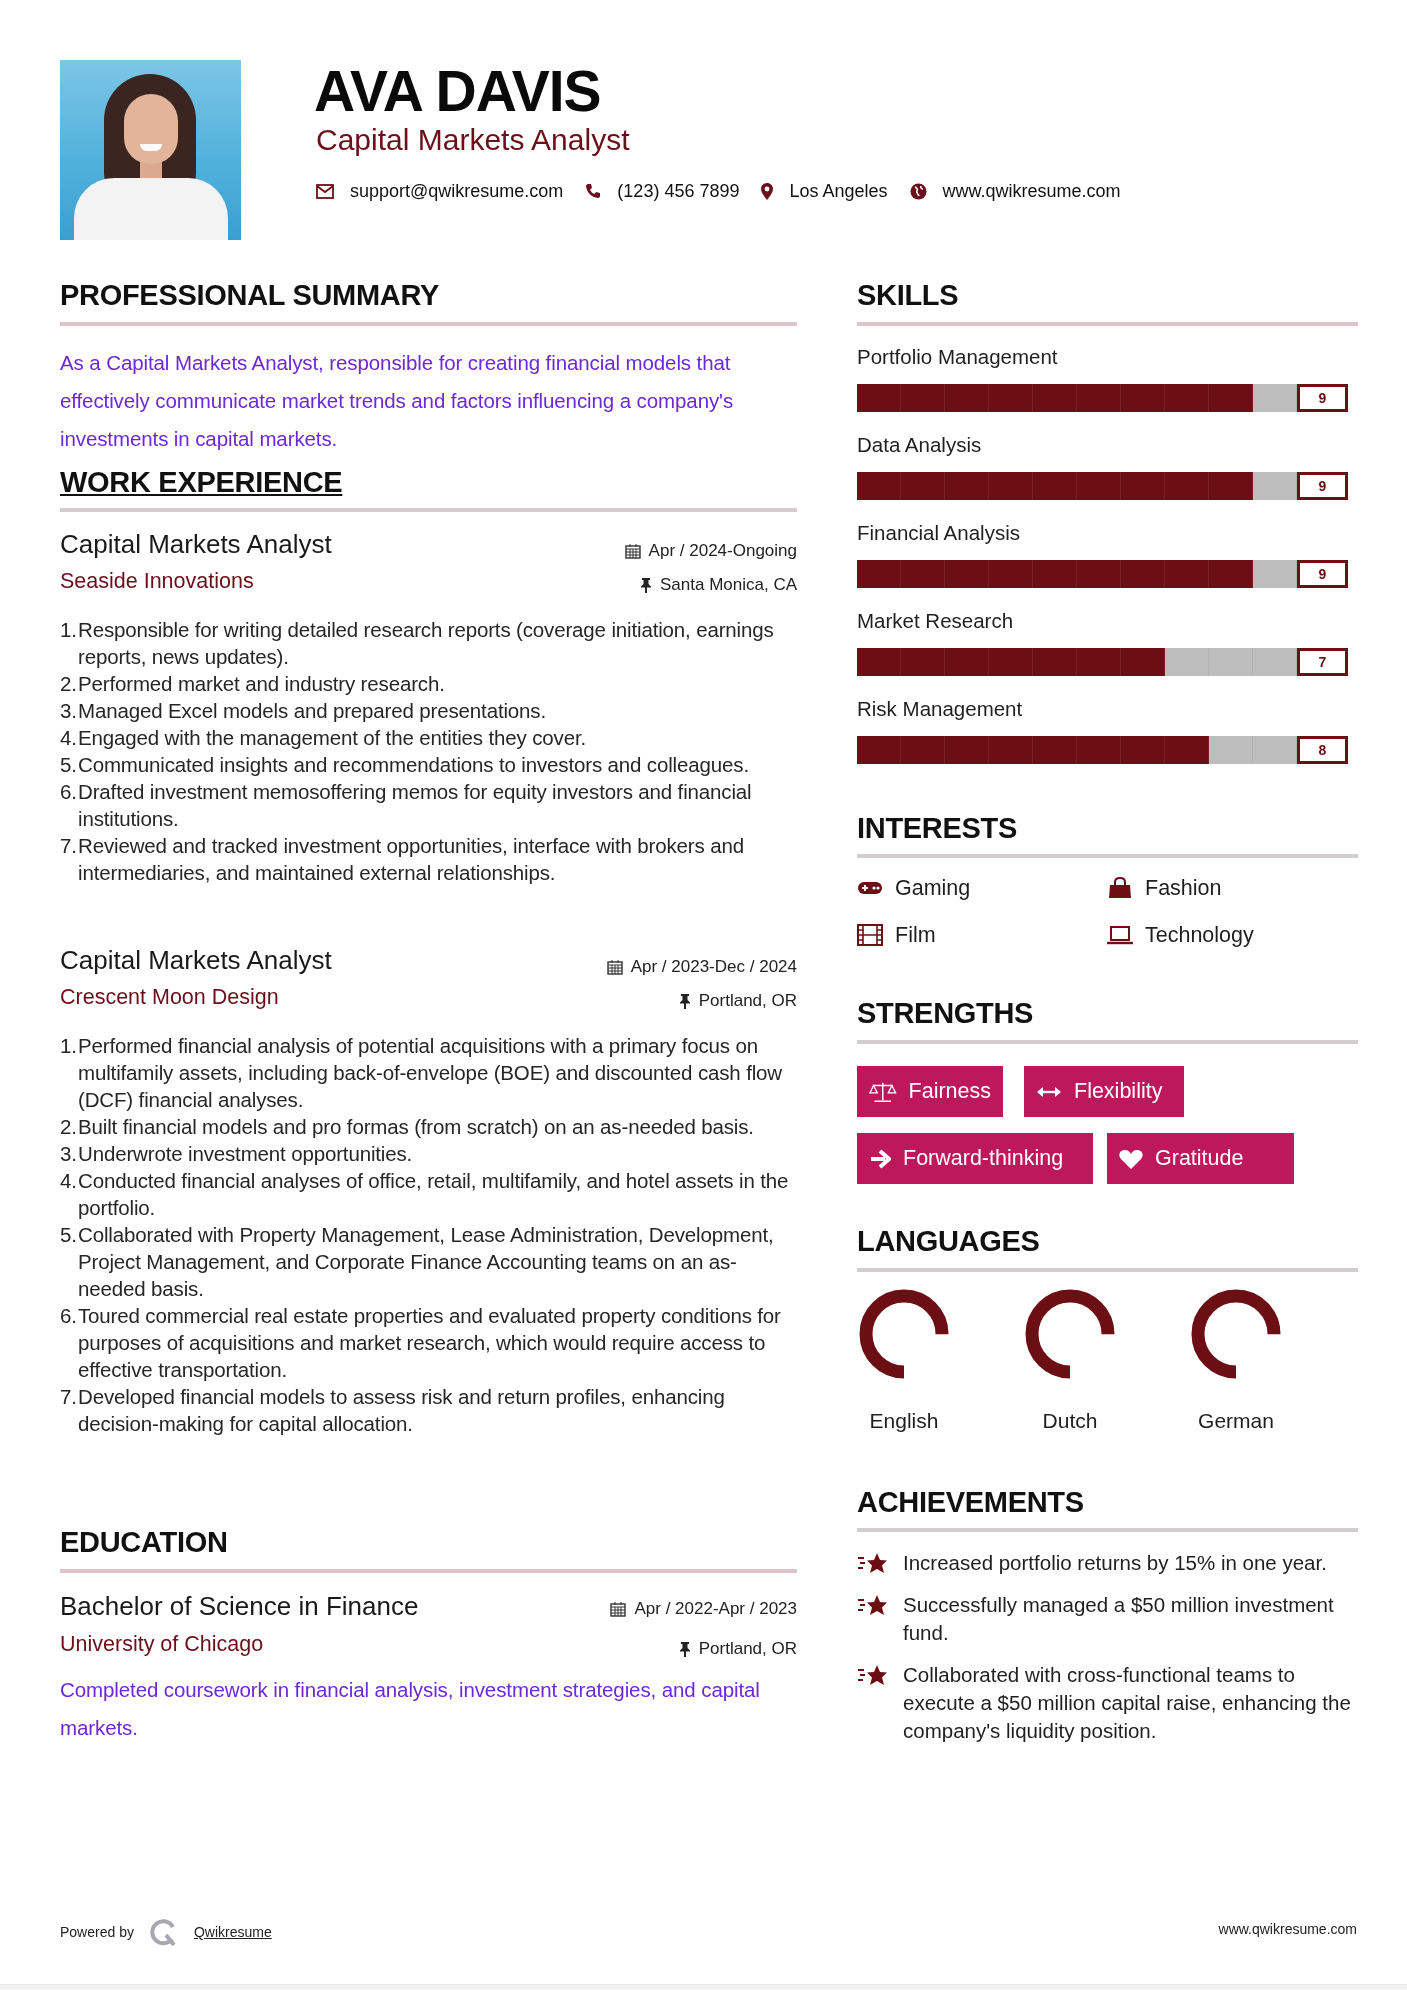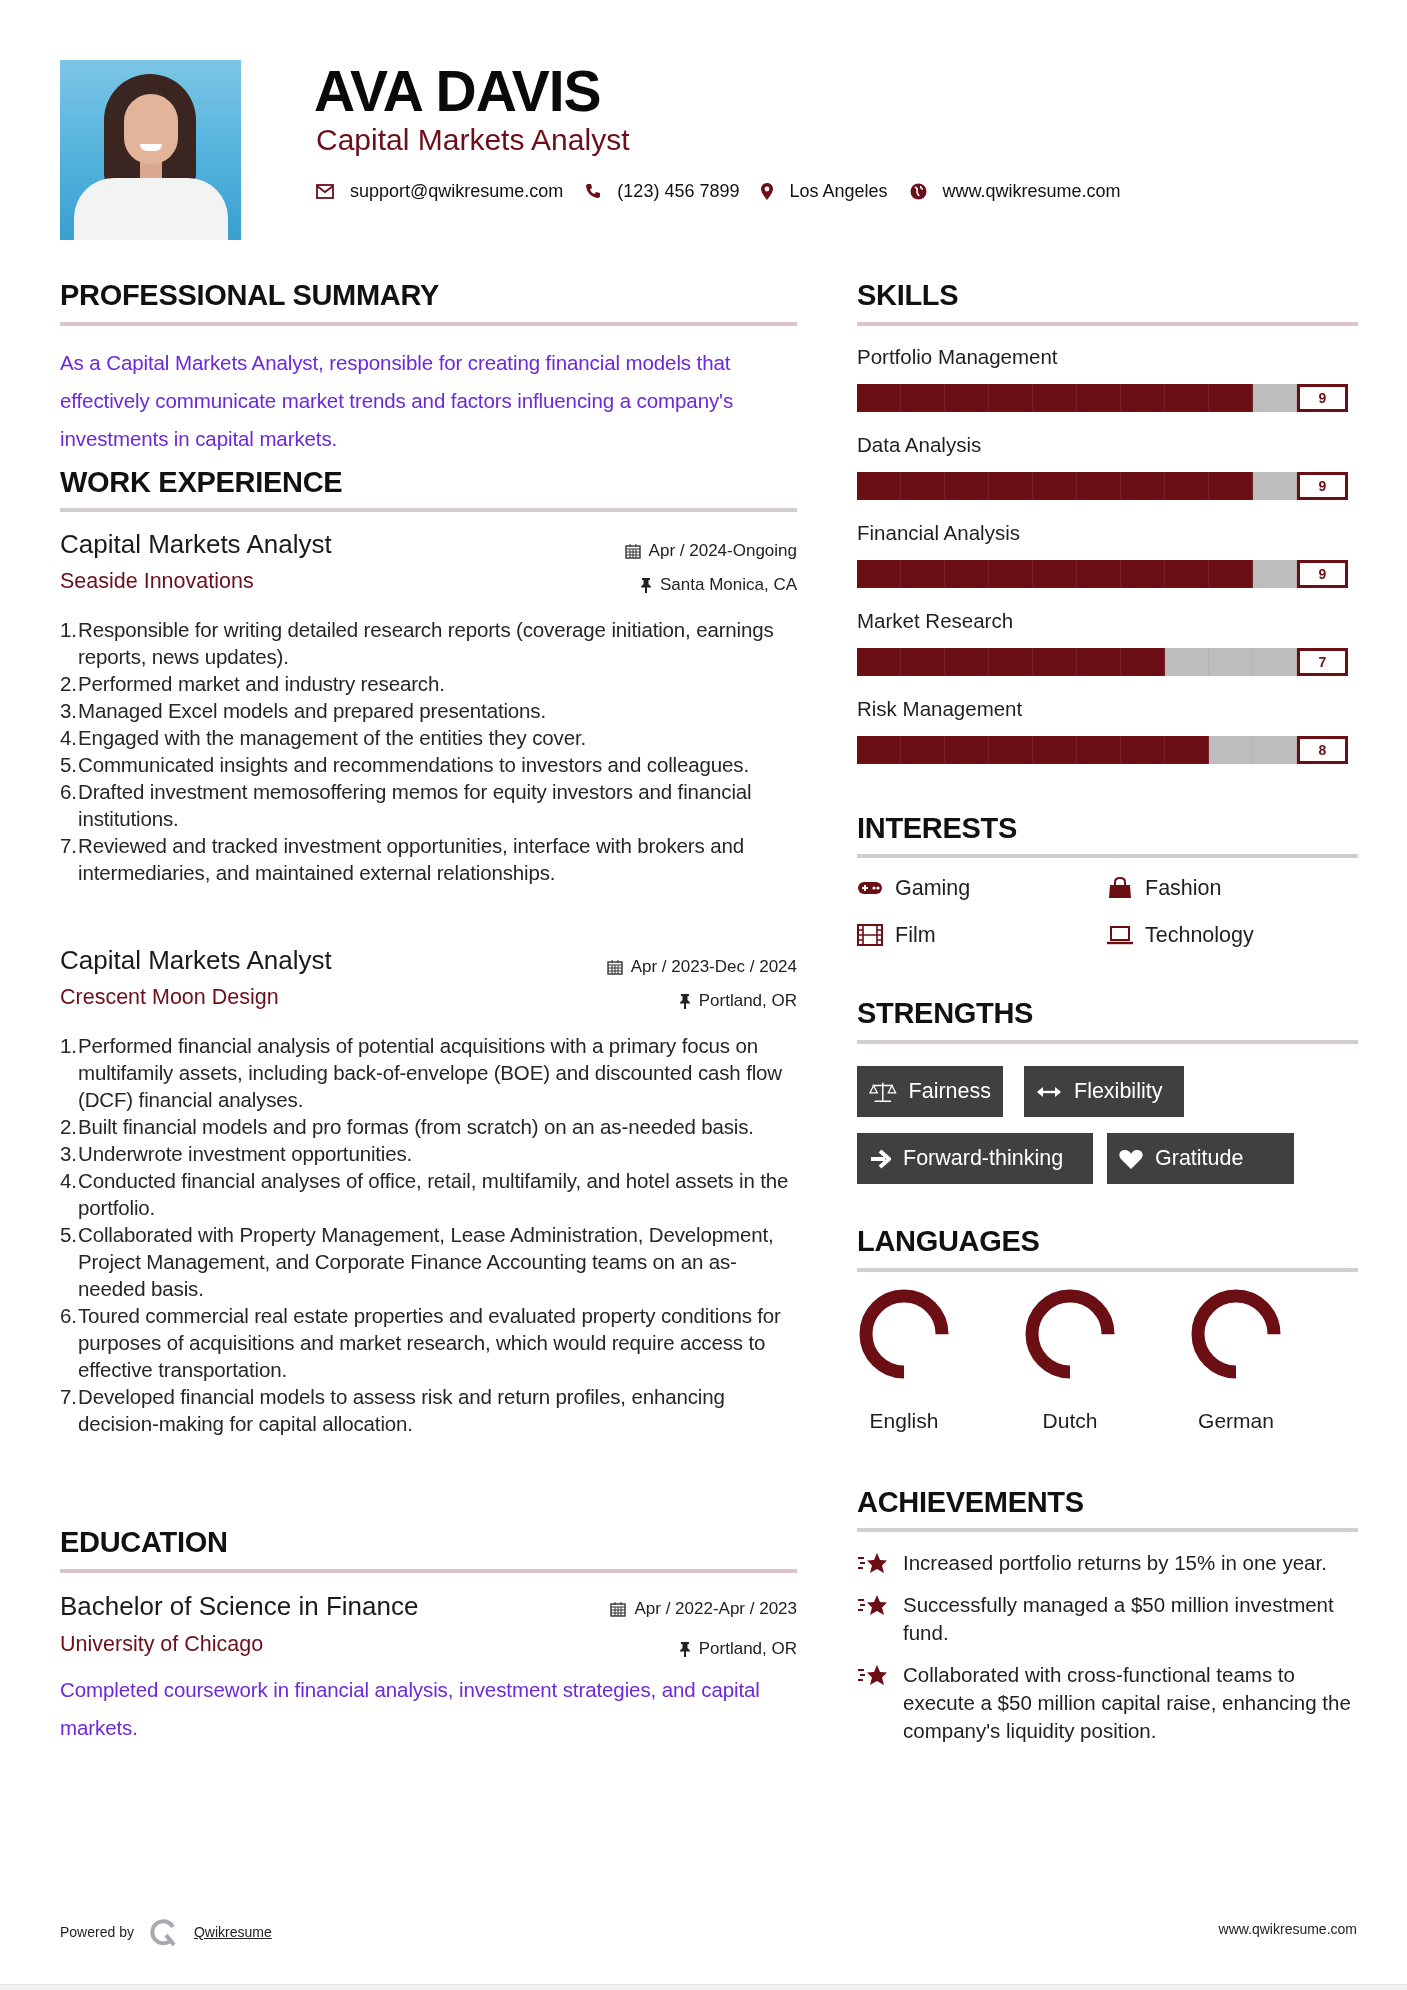--- a/index.html
+++ b/index.html
@@ -47,21 +47,21 @@
   .skill-cell { width: 44px; height: 28px; border-right: 1px solid rgba(255,255,255,0.08); }
   .skill-cell.on { background: #6b0f14; }
   .skill-cell.off { background: #bdbdbd; border-right: 1px solid rgba(0,0,0,0.05); }
   .skill-score { width: 51px; height: 28px; border: 3px solid #6b0f14; background: #fff; font-size: 14px; font-weight: 700; color: #6b0f14; display: flex; align-items: center; justify-content: center; }
 
   
   .interest { display: flex; align-items: center; font-size: 21.5px; color: #1f1f1f; height: 30px; }
   .interest svg { margin-right: 12px; }
 
   
-  .chip { height: 51px; background: #404040; color: #fff; display: flex; align-items: center; padding: 13px 12px; font-size: 21.5px; }
+  .chip { height: 51px; background: #be185d; color: #fff; display: flex; align-items: center; padding: 13px 12px; font-size: 21.5px; }
   .chip svg { margin-right: 12px; }
 
   
   .lang { width: 120px; text-align: center; }
   .lang-label { font-size: 21px; color: #1f1f1f; }
 
   
   .ach { display: flex; font-size: 20.5px; color: #1f1f1f; line-height: 28px; }
   .ach svg { flex: 0 0 auto; margin-right: 14px; margin-top: 2px; }
 
@@ -111,21 +111,21 @@
         <path d="M5 4 C7 5 8 6 7 8 C6 9 8 11 9 13 M11 3 C10 5 12 6 13 6" fill="none" stroke="#fff" stroke-width="1.6"></path>
       </svg>
     <span>www.qwikresume.com</span>
   </span>
 </div>
 
 <div class="abs left sec-h" style="top:278px;">PROFESSIONAL SUMMARY</div>
 <div class="abs left divider" style="top:322px;"></div>
 <div class="abs left body-text" style="top:344px;">As a Capital Markets Analyst, responsible for creating financial models that effectively communicate market trends and factors influencing a company's investments in capital markets.</div>
 
-<div class="abs left sec-h" style="top:465px;">WORK EXPERIENCE</div>
+<div class="abs left sec-h" style="top:465px;text-decoration:underline;">WORK EXPERIENCE</div>
 <div class="abs left divider gray" style="top:508px;"></div>
 
 <div class="abs left" style="top:528px;">
   <div style="position:relative; height:76px;">
     <div class="job-title" style="position:absolute; left:0; top:0;">Capital Markets Analyst</div>
     <div class="company" style="position:absolute; left:0; top:39px;">Seaside Innovations</div>
     <div class="meta" style="position:absolute; right:0; top:12px;">
       <svg width="16" height="16" viewBox="0 0 16 16">
           <rect x="1" y="3" width="14" height="12" fill="none" stroke="#333" stroke-width="1.4"></rect>
           <path d="M1 6 H15 M5 1 V4 M11 1 V4 M1 9 H15 M1 12 H15 M5 6 V15 M8 6 V15 M11 6 V15" stroke="#333" stroke-width="1"></path>

